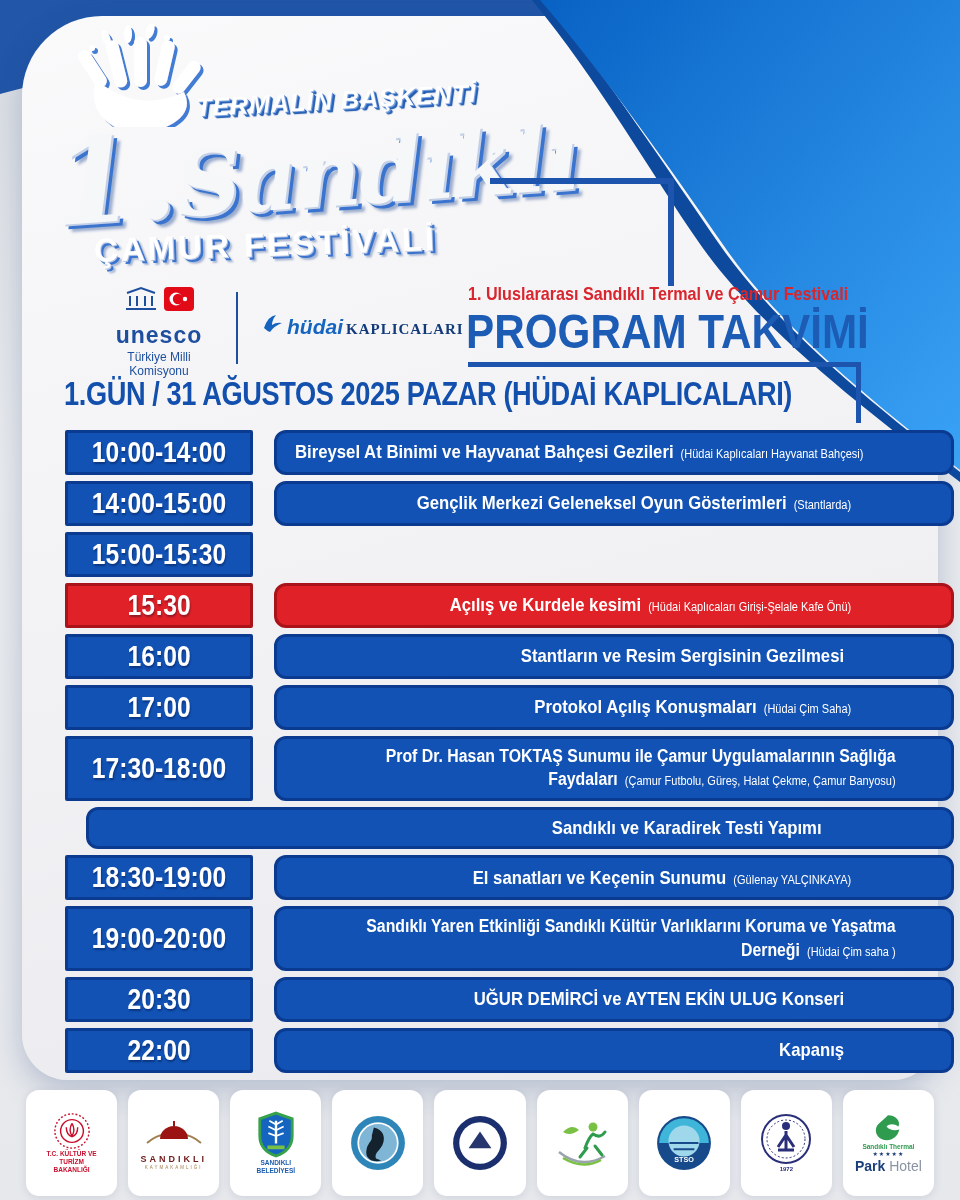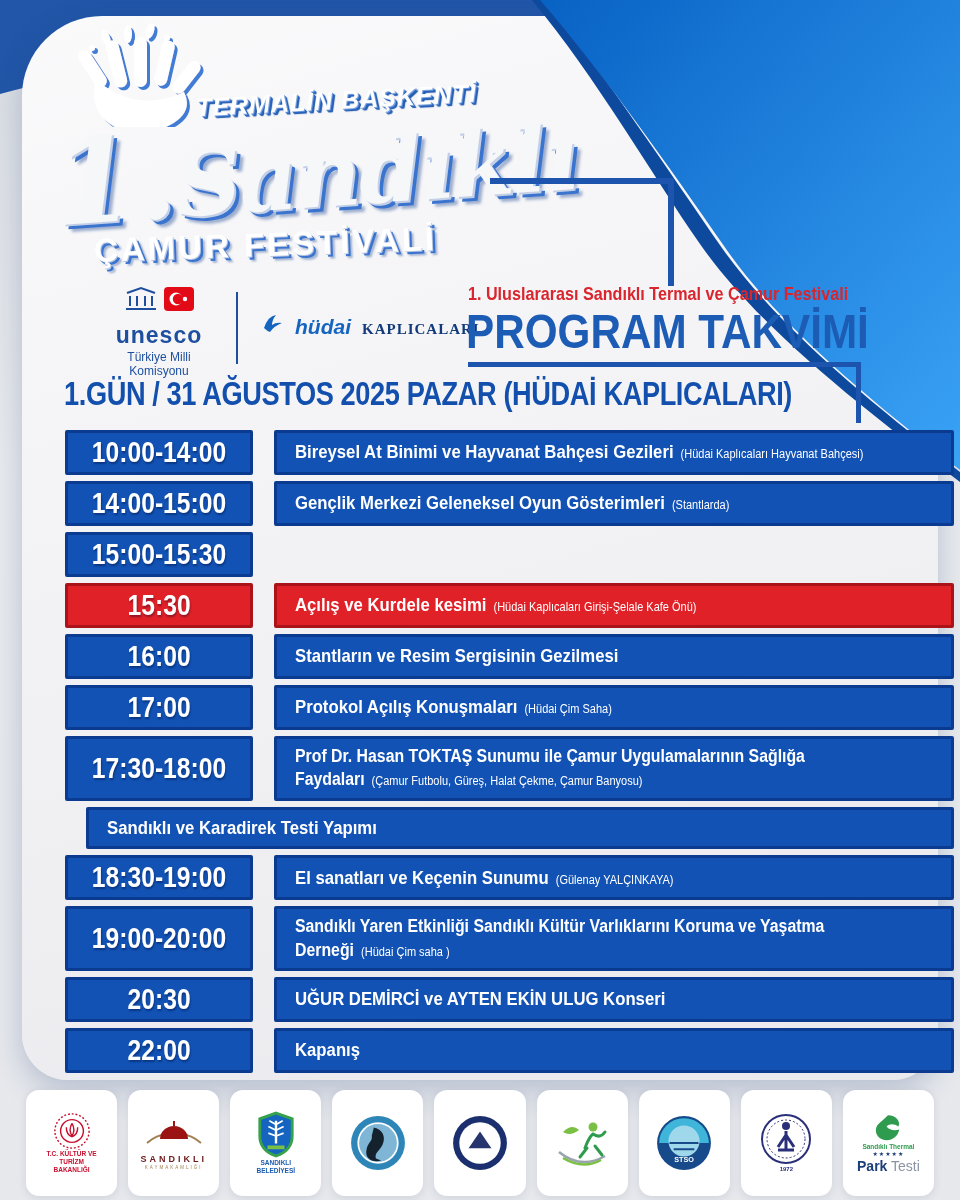--- a/index.html
+++ b/index.html
@@ -28,21 +28,21 @@
   .subtitle{position:absolute;left:94px;top:226px;font-size:33px;font-weight:800;letter-spacing:3px;
             color:#fff;transform:rotate(-2deg);
             text-shadow:1px 1px 0 #b9c6e2,3px 3px 0 #3a74cf,5px 5px 2px rgba(21,62,141,.35);}
 
   
   .unesco{position:absolute;left:104px;top:286px;width:110px;text-align:center;}
   .unesco .icons{display:flex;justify-content:center;gap:6px;align-items:center;}
   .unesco .word{font-size:23px;font-weight:800;color:#1d4f9e;letter-spacing:1px;line-height:1;margin-top:12px;}
   .unesco .sub{font-size:12px;color:#1d4f9e;margin-top:3px;}
   .vdiv{position:absolute;left:236px;top:292px;width:2px;height:72px;background:#1d4f9e;}
-  .hudai{position:absolute;left:262px;top:312px;display:flex;align-items:baseline;gap:11px;white-space:nowrap;}
+  .hudai{position:absolute;left:262px;top:312px;display:flex;align-items:baseline;gap:3px;white-space:nowrap;}
   .hudai .h1{font-size:21px;font-weight:bold;font-style:italic;color:#1565c0;}
   .hudai .h2{font-size:15px;font-family:Liberation Serif, serif;font-weight:bold;color:#123a7a;letter-spacing:1px;}
 
   
   .bracket1{position:absolute;left:490px;top:178px;width:178px;height:102px;
             border-top:6px solid #1d55ae;border-right:6px solid #1d55ae;}
   .festline{position:absolute;left:468px;top:283px;font-size:19px;font-weight:bold;color:#d9252d;
             transform:scaleX(.85);transform-origin:left center;white-space:nowrap;}
   .progtitle{position:absolute;left:466px;top:304px;font-size:48px;font-weight:800;color:#1d5cb5;
              transform:scaleX(.88);transform-origin:left center;white-space:nowrap;letter-spacing:0px;}
@@ -51,22 +51,22 @@
   .dayhead{position:absolute;left:64px;top:374px;font-size:34px;font-weight:800;color:#1350ae;
            transform:scaleX(.8);transform-origin:left center;white-space:nowrap;letter-spacing:-.5px;}
 
   
   .rows{position:absolute;left:65px;top:430px;width:889px;}
   .row{display:flex;align-items:stretch;margin-bottom:6px;}
   .time{width:182px;flex-shrink:0;min-height:39px;background:#1152b4;border:3px solid #0b3b90;
         border-radius:2px;display:flex;align-items:center;justify-content:center;}
   .time span{display:inline-block;font-size:29px;font-weight:bold;color:#fff;
              transform:scaleX(.85);text-shadow:1px 2px 2px rgba(0,0,40,.35);white-space:nowrap;}
-  .desc{flex:1;margin-left:21px;background:#1152b4;border:3px solid #0b3b90;border-radius:2px;
-        display:flex;flex-direction:column;justify-content:center;padding:6px 24px 6px 18px;overflow:hidden;}
+  .desc{flex:1;margin-left:21px;background:#1152b4;border:3px solid #0b3b90;border-radius:12px;
+        display:flex;flex-direction:column;justify-content:center;padding:6px 24px 6px 18px;overflow:hidden;text-align:right;}
   .desc p{margin:0;line-height:1.3;transform:scaleX(.88);transform-origin:left center;white-space:nowrap;color:#fff;}
   .row.tall .desc p{white-space:normal;width:108%;}
   .t{font-size:19px;font-weight:bold;}
   .row.tall .t{font-size:18px;}
   .n{font-size:12.5px;margin-left:8px;font-weight:normal;}
   .row.red .time,.row.red .desc{background:#e02127;border-color:#aa1319;}
 
   
   .tiles{position:absolute;left:26px;top:1090px;width:908px;display:flex;gap:11px;}
   .tile{flex:1;height:98px;background:#fff;border-radius:13px;box-shadow:0 2px 8px rgba(40,60,100,.12);
@@ -354,19 +354,19 @@
         </svg>
         <div class="cap yr">1972</div>
       </div>
 
       <div class="tile">
         <svg width="30" height="30" viewBox="0 0 40 40">
           <path d="M20,3 c11,0 17,8 14,15 c-6,-4 -12,-4 -16,0 c4,5 11,6 17,4 c-2,11 -13,17 -23,13 c-9,-4 -11,-15 -4,-21 c3,-3 8,-7 12,-11" fill="#2e9b4e"></path>
         </svg>
         <div class="ph-top">Sandıklı Thermal</div>
         <div class="ph-stars">★★★★★</div>
-        <div class="ph-name"><span class="ph1">Park</span> <span class="ph2">Testi</span></div>
+        <div class="ph-name"><span class="ph1">Park</span> <span class="ph2">Hotel</span></div>
       </div>
 
     </div>
 
   </div>
 </div>
 
 </body></html>

